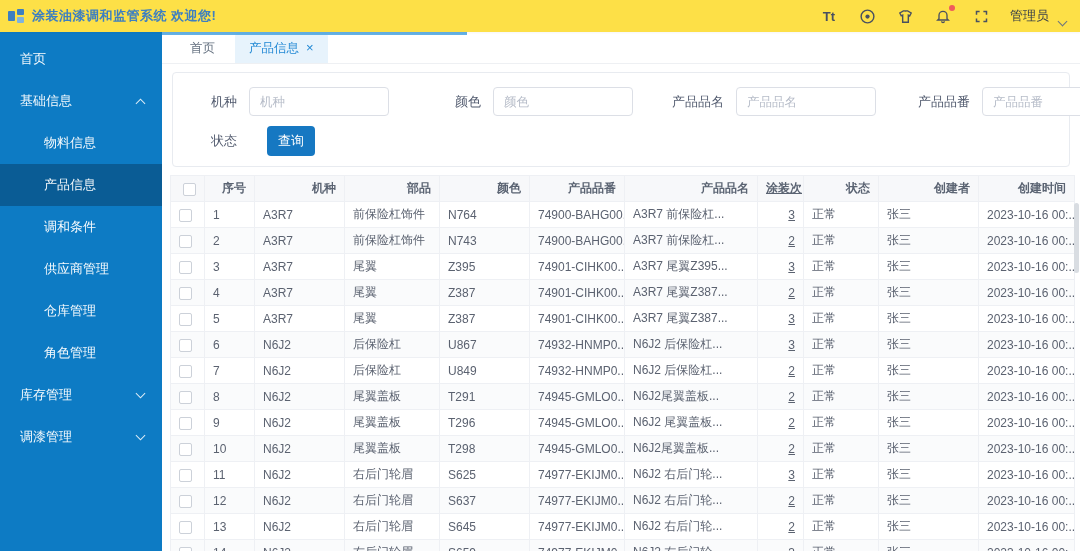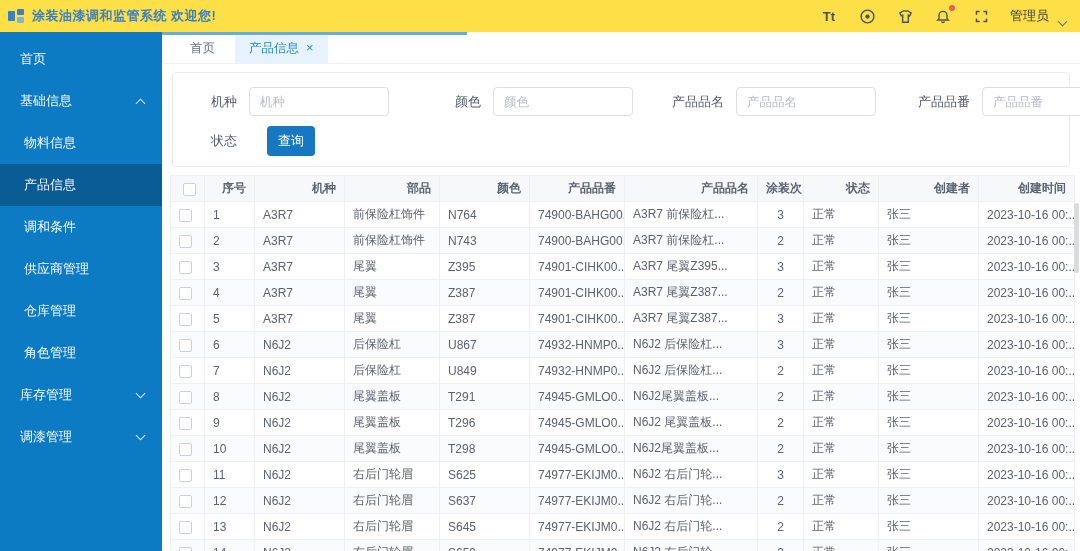--- a/index.html
+++ b/index.html
@@ -22,21 +22,21 @@
   .font-icon-glyph{font-size:13px;font-weight:bold;color:#495060;}
   .badge-dot{position:absolute;top:-2px;right:-3px;width:6px;height:6px;border-radius:50%;background:var(--badge-red);}
   .user-wrap{display:flex;align-items:flex-end;gap:10px;font-size:13px;color:#3a4049;cursor:pointer;}
   .caret-down{width:7px;height:7px;border-right:1.5px solid #6b7380;border-bottom:1.5px solid #6b7380;
     transform:rotate(45deg);margin-top:-3px;}
   
   .sidebar{position:absolute;left:0;top:32px;width:162px;height:519px;background:var(--sidebar-bg);
     padding-top:6px;overflow:hidden;}
   .side-item{position:relative;height:42px;display:flex;align-items:center;padding-left:20px;
     color:rgba(255,255,255,.96);font-size:13px;cursor:pointer;}
-  .side-item.sub{padding-left:24px;}
+  .side-item.sub{padding-left:44px;}
   .side-item.active{background:var(--sidebar-active-bg);}
   .chev{position:absolute;right:18px;width:7px;height:7px;border-right:1.4px solid rgba(255,255,255,.85);
     border-bottom:1.4px solid rgba(255,255,255,.85);}
   .chev.up{transform:rotate(-135deg);margin-top:4px;}
   .chev.down{transform:rotate(45deg);margin-top:-3px;}
   
   .main{position:absolute;left:162px;top:32px;width:918px;height:519px;background:#fff;}
   .loading-bar{position:absolute;left:0;top:0;width:305px;height:3px;background:#4aa3e0;opacity:.85;}
   .tab-bar{height:32px;display:flex;align-items:center;padding-left:14px;gap:6px;
     border-bottom:1px solid #eef0f3;}
@@ -60,21 +60,21 @@
   .search-btn{margin-left:18px;width:48px;height:30px;background:var(--accent);color:#fff;border:none;
     border-radius:4px;font-size:13px;cursor:pointer;font-family:inherit;}
   
   .table-wrap{position:relative;margin:0 6px 0 8px;}
   table{border-collapse:collapse;table-layout:fixed;width:904px;border:1px solid #eceef2;}
   th,td{border:1px solid #eef0f4;font-size:12px;padding:4px 8px;white-space:nowrap;overflow:hidden;
     text-overflow:clip;text-align:left;height:24px;}
   thead th{background:var(--table-header-bg);color:#5a6372;font-weight:bold;height:26px;text-align:right;}
   td{color:#5b6270;}
   tbody tr:nth-child(even) td{background:var(--stripe-bg);}
-  .num-col{text-align:center;}
+  .num-col{text-align:right;text-decoration:underline;}
   .cb{display:inline-block;width:13px;height:13px;border:1px solid #ccd1d9;border-radius:2px;
     background:#fff;vertical-align:middle;cursor:pointer;}
   .vscroll{position:absolute;right:-5px;top:28px;width:5px;height:70px;border-radius:3px;background:#d9dde2;}
 </style>
 </head>
 <body>
 
 <div class="app-header">
   <span class="logo">
     <svg width="16" height="14" viewBox="0 0 16 14">

